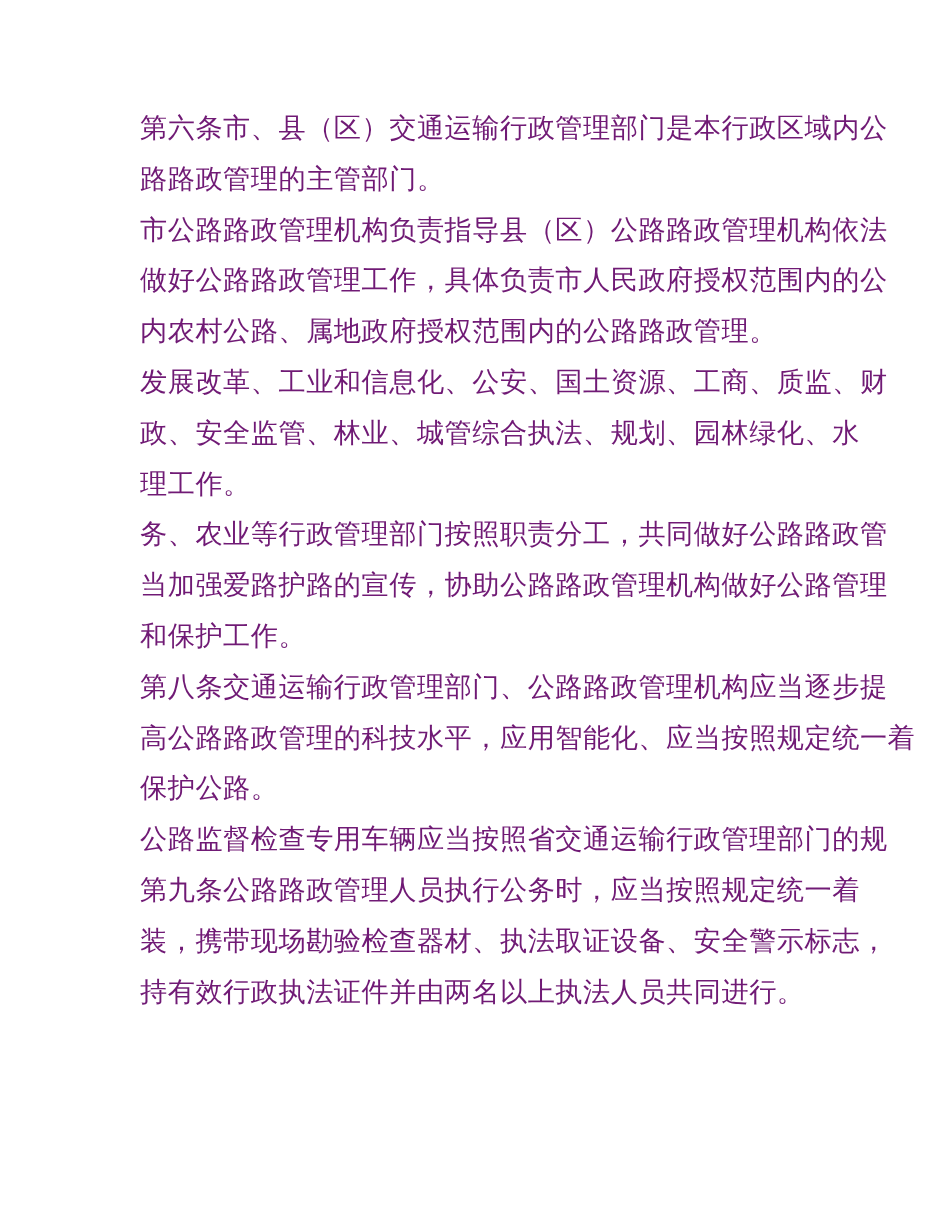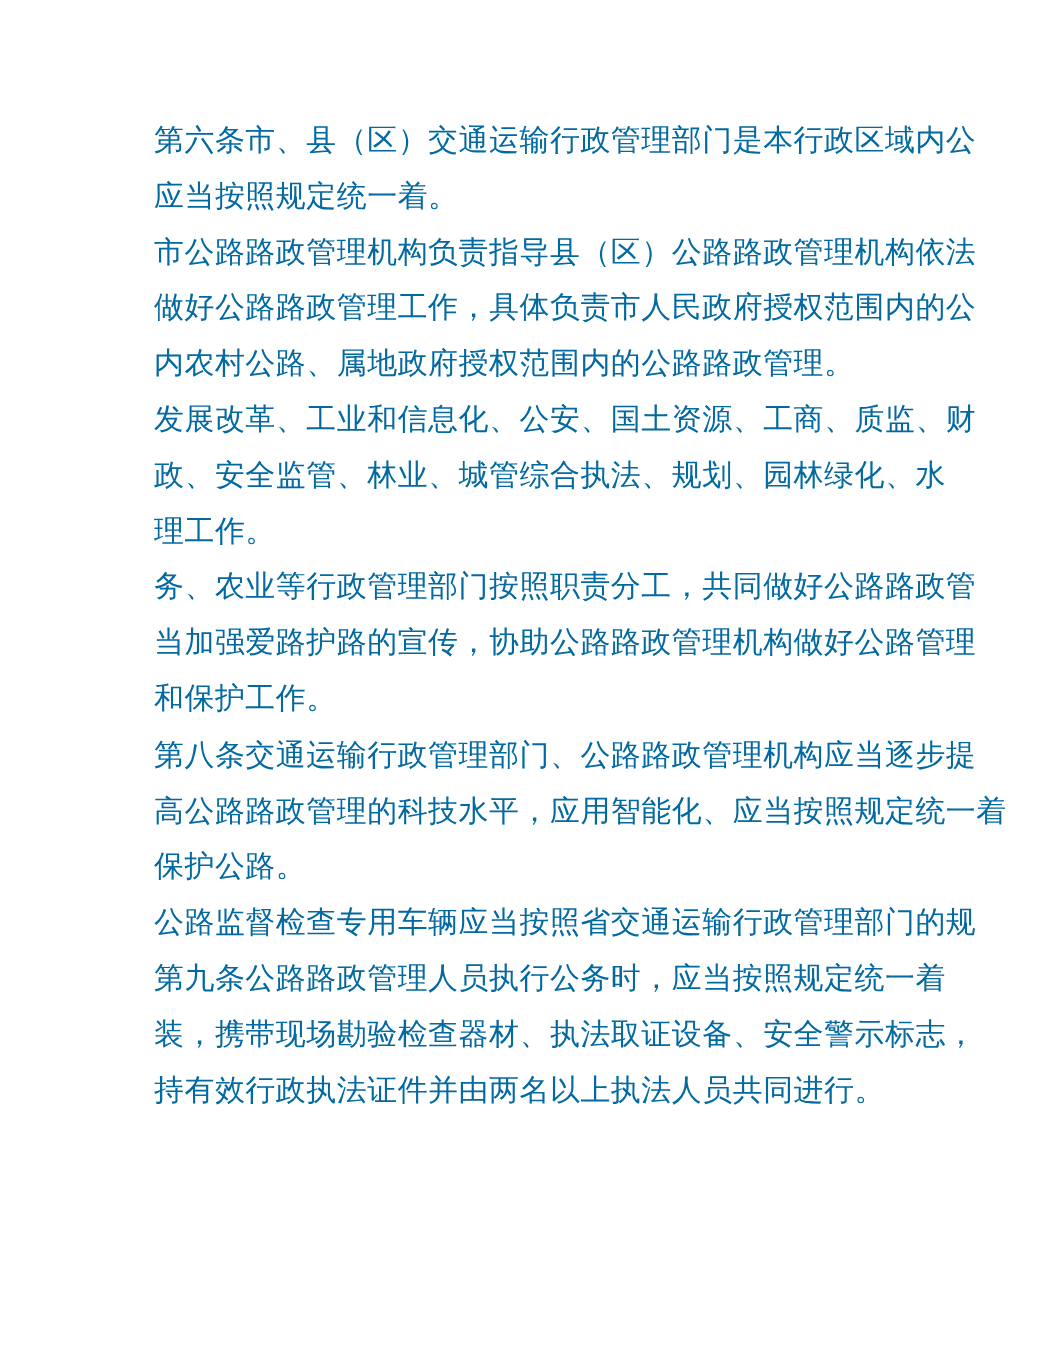--- a/index.html
+++ b/index.html
@@ -25,34 +25,34 @@
       position: absolute;
       left: 140px;
       top: 112px;
       width: 680px;
     }
     .line {
       height: 50.8px;
       line-height: 32px;
       font-family: "DejaVu Serif", "Liberation Serif", serif;
       font-size: 27.2px;
-      color: #0369a1;
+      color: #701a75;
       white-space: nowrap;
       letter-spacing: 0.5px;
     }
   </style>
 </head>
 <body>
 
 <div class="page">
   <div class="content">
 
     <div>
       <div class="line">第六条市、县（区）交通运输行政管理部门是本行政区域内公</div>
-      <div class="line">应当按照规定统一着。</div>
+      <div class="line">路路政管理的主管部门。</div>
     </div>
 
     <div>
       <div class="line">市公路路政管理机构负责指导县（区）公路路政管理机构依法</div>
       <div class="line">做好公路路政管理工作，具体负责市人民政府授权范围内的公</div>
       <div class="line">内农村公路、属地政府授权范围内的公路路政管理。</div>
     </div>
 
     <div>
       <div class="line">发展改革、工业和信息化、公安、国土资源、工商、质监、财</div>

